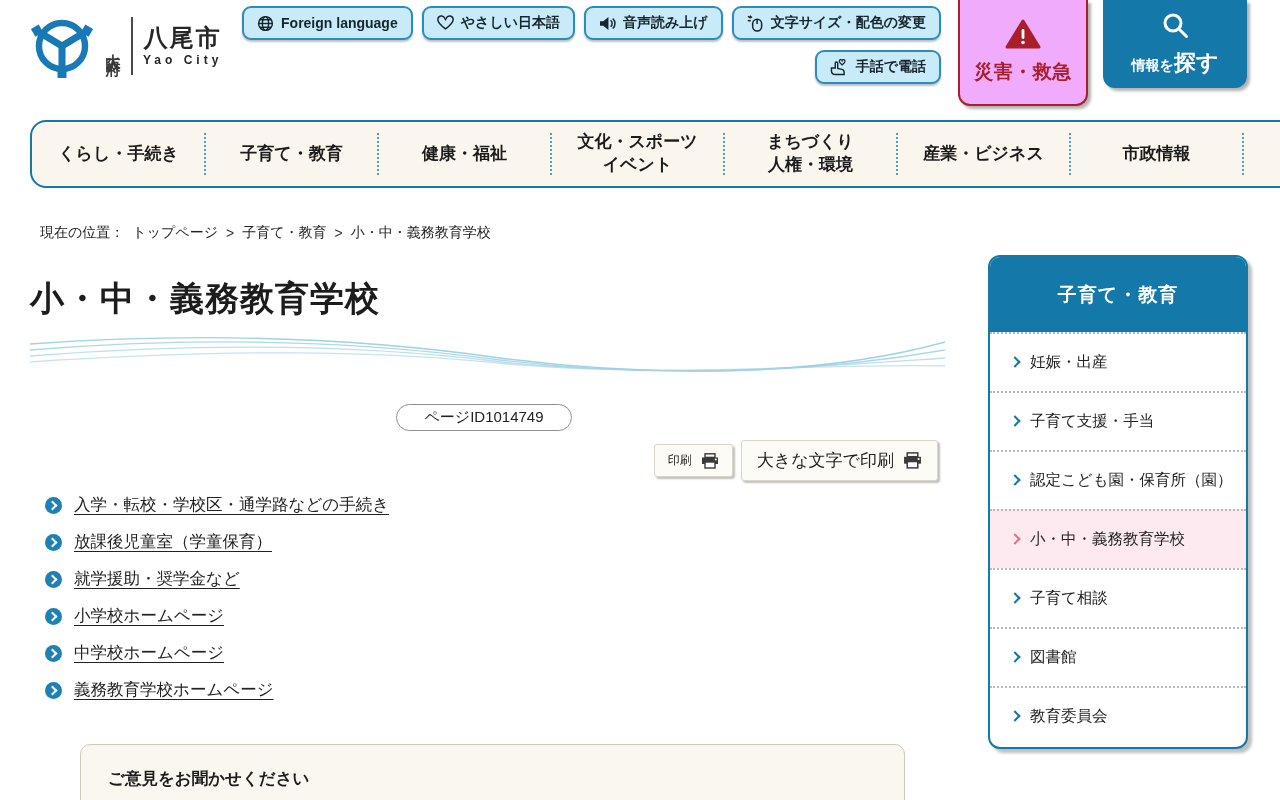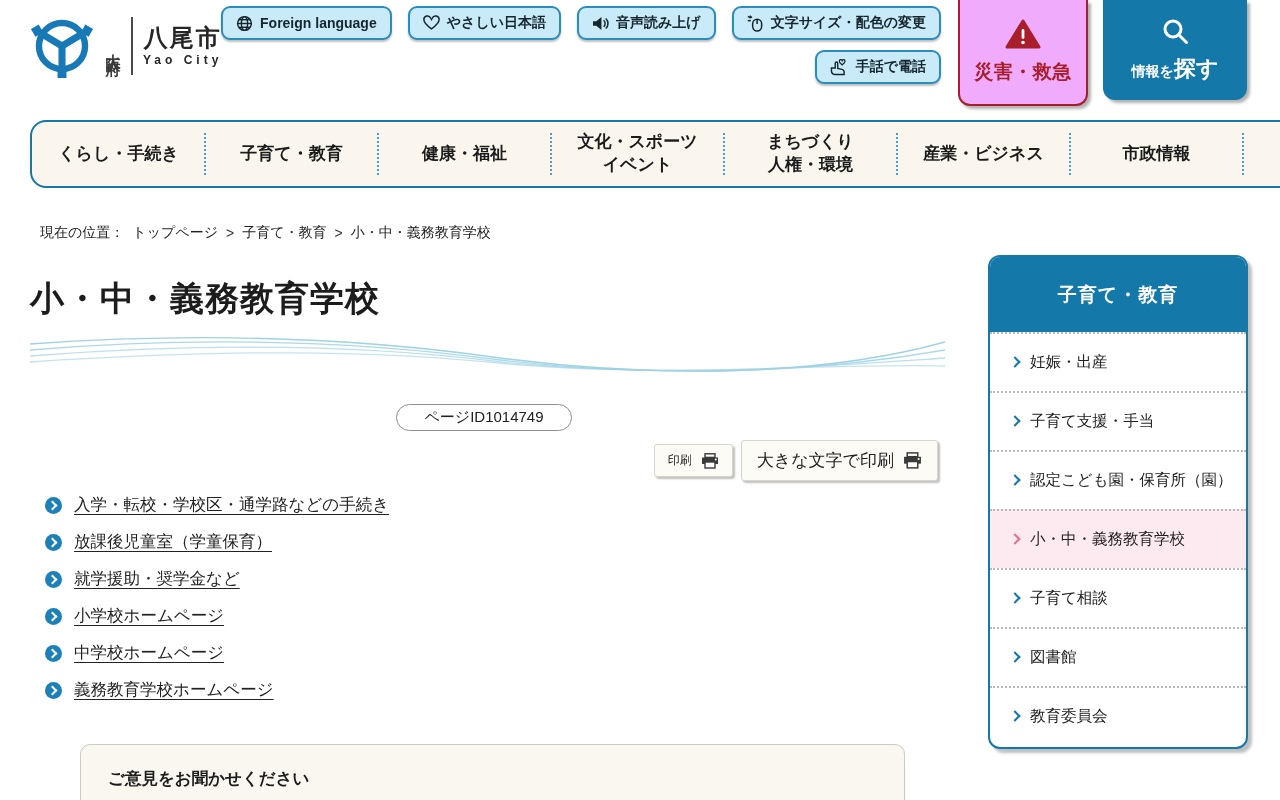--- a/index.html
+++ b/index.html
@@ -12,41 +12,41 @@
   .logo { position:absolute; left:30px; top:14px; display:flex; align-items:center; cursor:pointer; }
   .logo-pref {
     writing-mode:vertical-rl; font-size:15px; font-weight:bold; color:#3a3a3a;
     letter-spacing:3px; margin:0 10px 0 12px; line-height:1;
   }
   .logo-divider { width:2px; height:58px; background:#4a4a4a; }
   .logo-city-block { margin-left:10px; text-align:center; }
   .logo-city { font-size:24px; font-weight:bold; color:#262626; letter-spacing:2px; line-height:1.1; }
   .logo-city-en { font-size:12px; font-weight:bold; color:#262626; letter-spacing:4px; margin-top:2px; }
 
-  .util-row1 { position:absolute; top:6px; right:339px; display:flex; gap:16px; }
+  .util-row1 { position:absolute; top:6px; right:339px; display:flex; gap:9px; }
   .util-row2 { position:absolute; top:50px; right:339px; }
   .ubtn {
     display:flex; align-items:center; gap:7px; height:34px; padding:0 13px;
     background:#c9eaf8; border:2px solid #2b8cbe; border-radius:9px;
     font-size:14px; font-weight:bold; color:#16262e; cursor:pointer;
     box-shadow:0 2px 2px rgba(0,0,0,.25); white-space:nowrap;
   }
   .ubtn svg { flex:0 0 auto; }
 
   .emergency-btn {
     position:absolute; left:958px; top:0; width:130px; height:106px;
     background:#f0abfc; border:2px solid #a81e2a; border-top:none;
     border-radius:0 0 12px 12px; box-shadow:3px 3px 3px rgba(0,0,0,.3);
     display:flex; flex-direction:column; align-items:center; justify-content:center;
     gap:9px; cursor:pointer;
   }
   .emergency-label { font-size:19px; font-weight:bold; color:#a81e2a; letter-spacing:.5px; }
 
   .search-btn {
-    position:absolute; left:1103px; top:0; width:144px; height:100px;
+    position:absolute; left:1103px; top:0; width:144px; height:88px;
     background:#1478a8; border-radius:0 0 12px 12px;
     box-shadow:3px 3px 3px rgba(0,0,0,.3);
     display:flex; flex-direction:column; align-items:center; justify-content:center;
     gap:8px; cursor:pointer; color:#fff;
   }
   .search-label { display:flex; align-items:baseline; font-weight:bold; }
   .search-label .sm { font-size:14px; }
   .search-label .lg { font-size:22px; }
 
   

